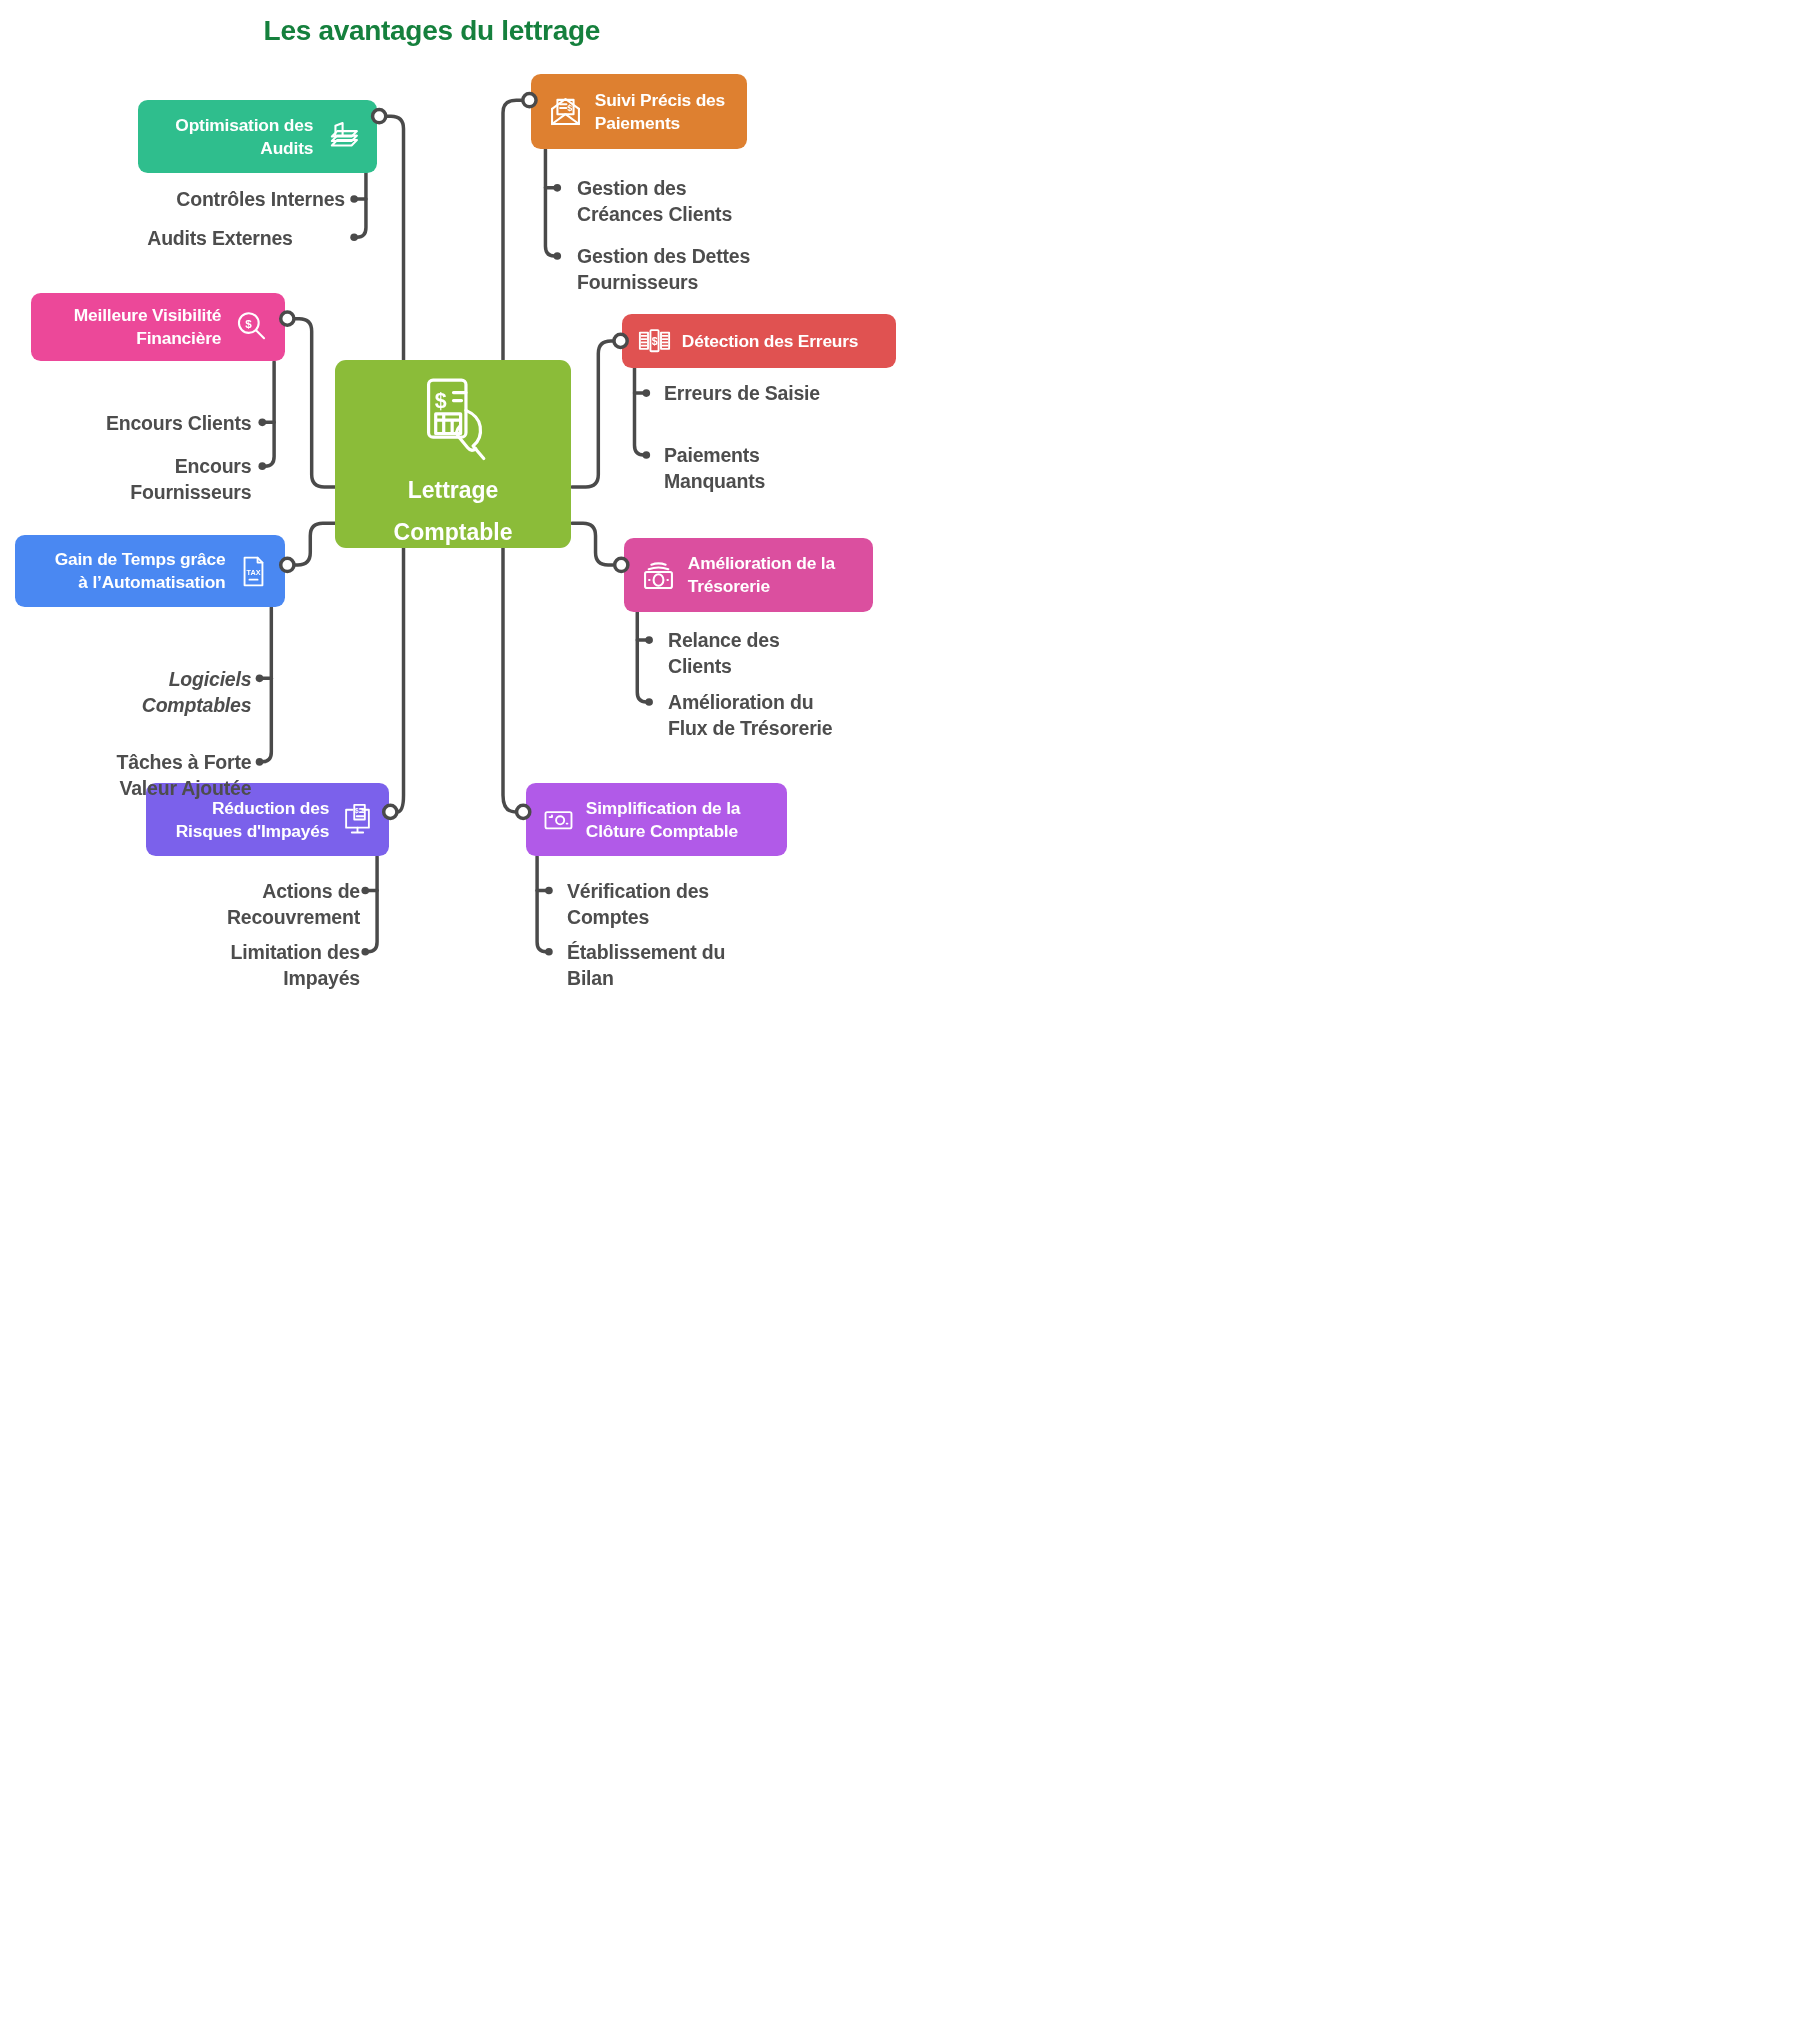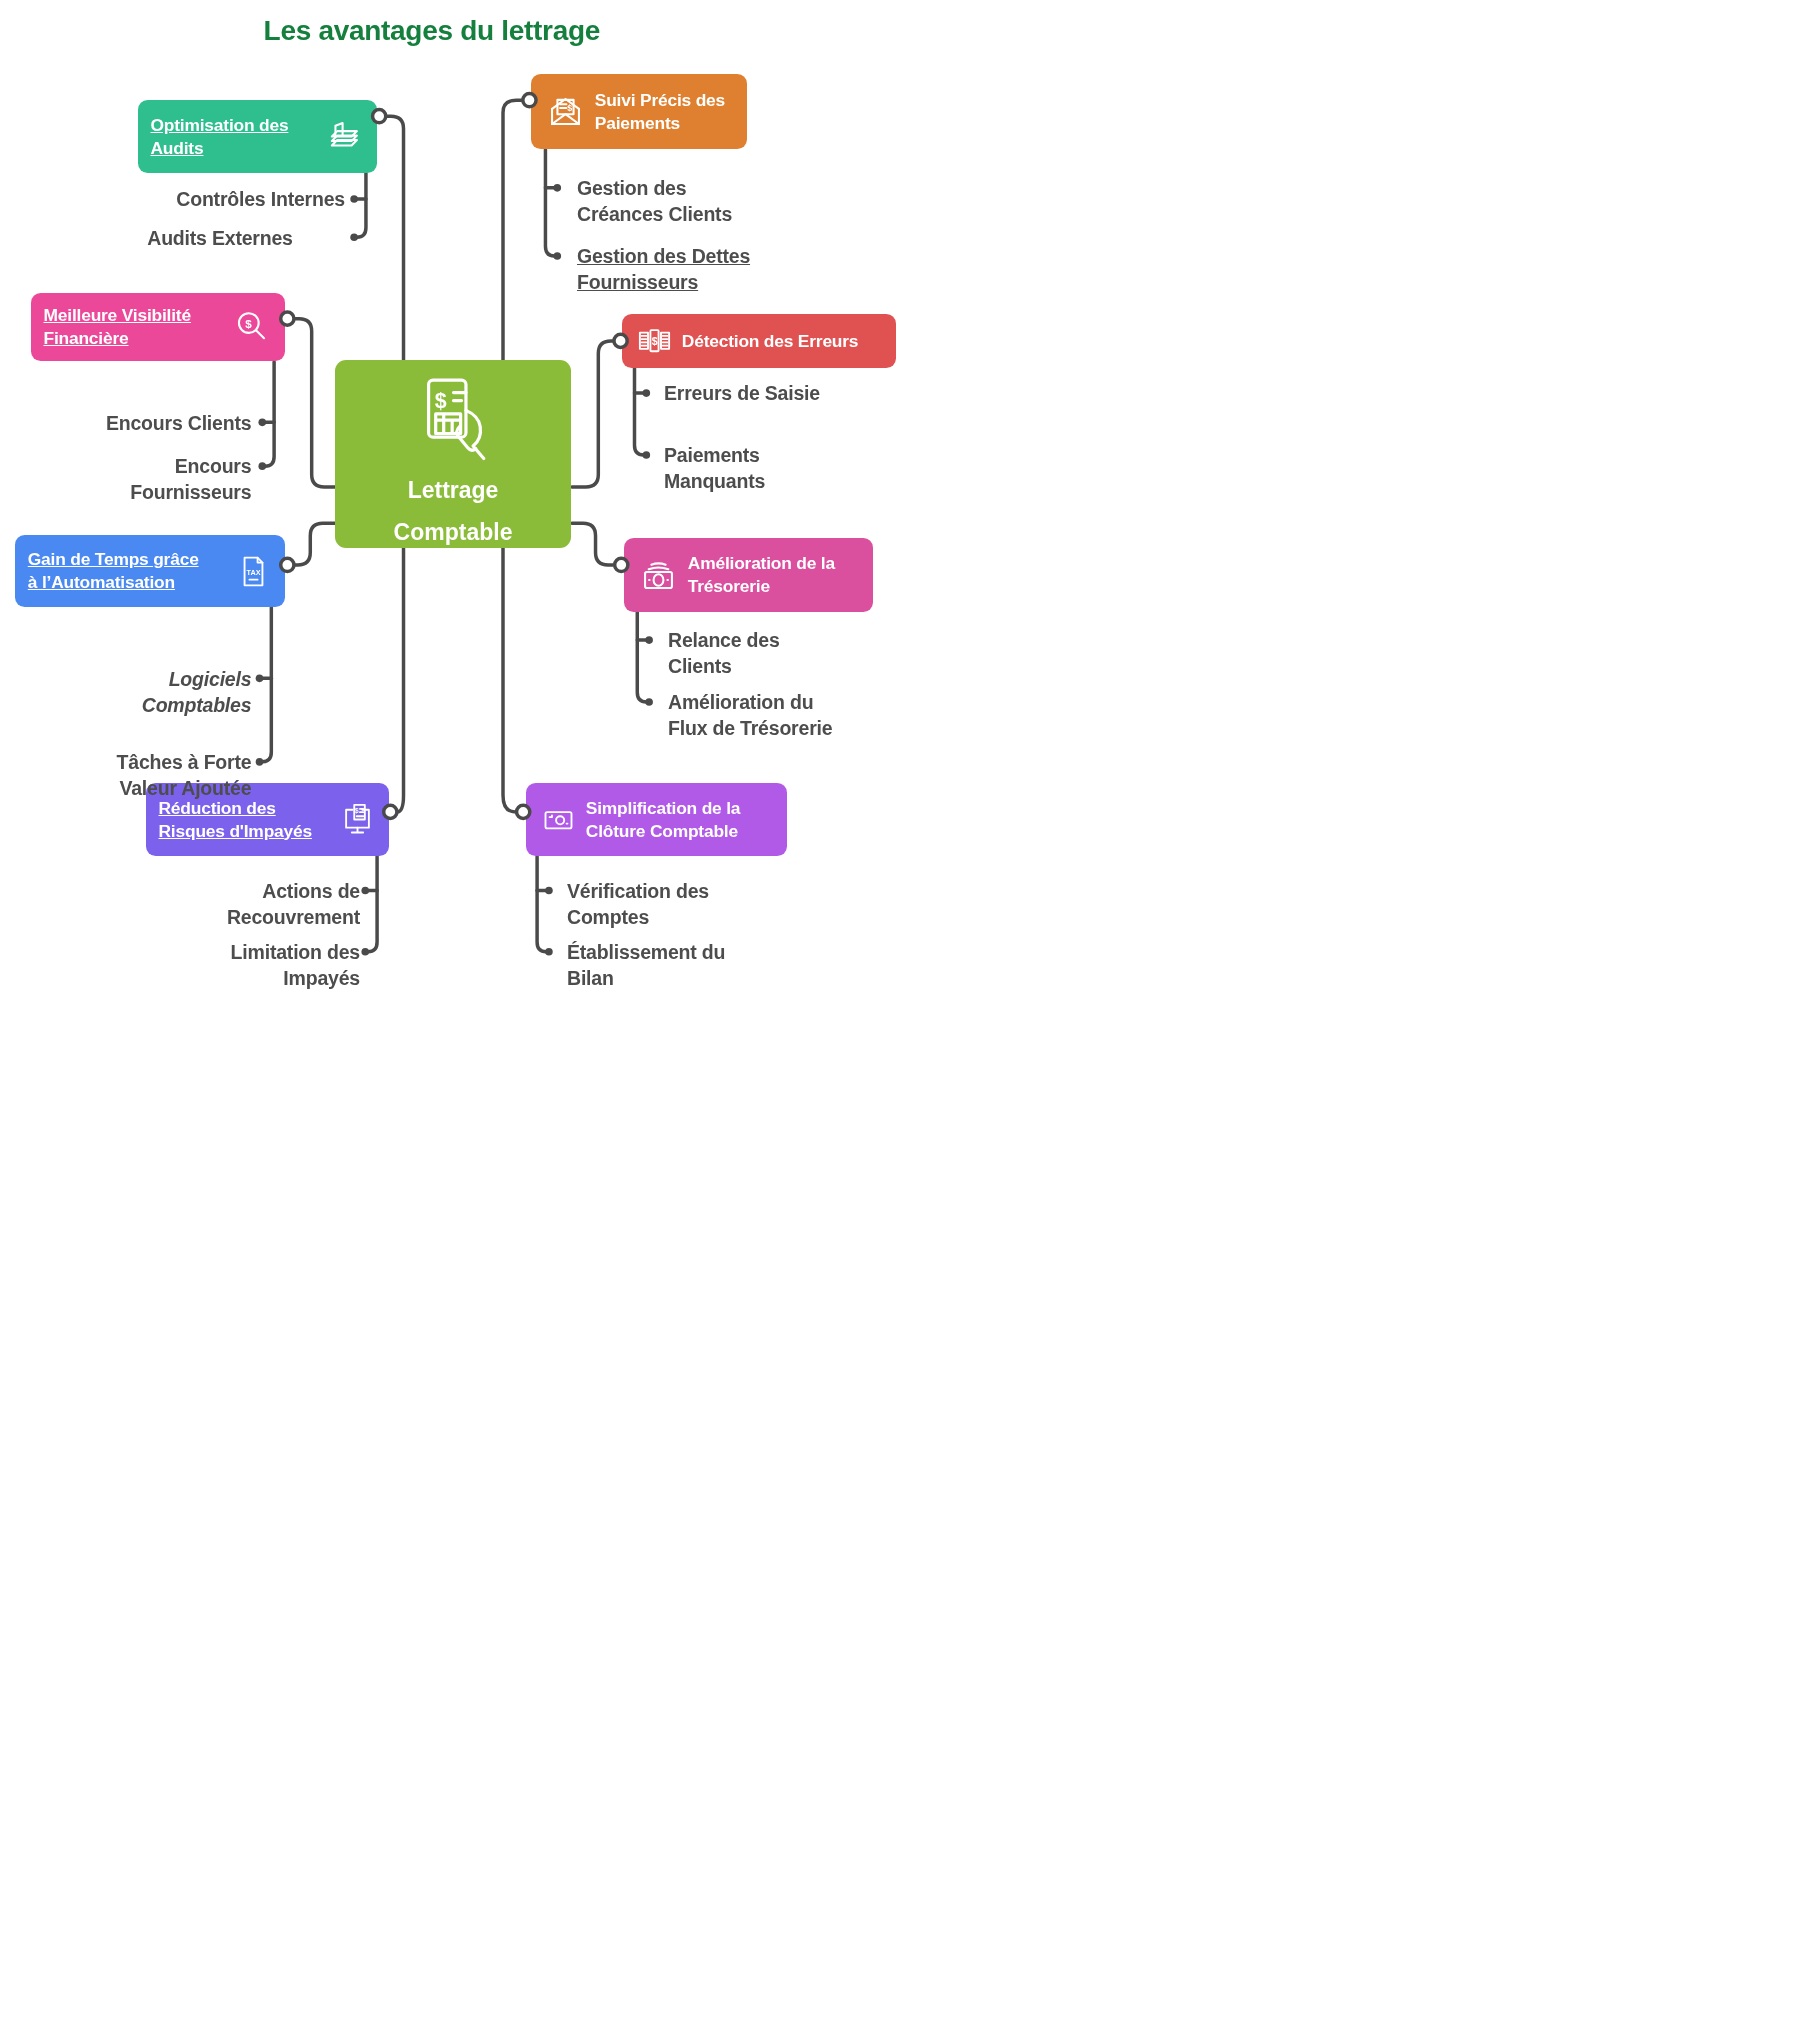--- a/index.html
+++ b/index.html
@@ -9,21 +9,21 @@
     font-size:28px;font-weight:bold;color:#15803d;letter-spacing:-0.3px;padding-left:16px;}
   svg.wires{position:absolute;left:0;top:0;pointer-events:none;}
   .wires path{fill:none;stroke:#4a4a4a;stroke-width:5;stroke-linecap:round;}
   .wires .edge-circle{fill:#ffffff;stroke:#4a4a4a;stroke-width:5;}
   .wires .dot{fill:#4a4a4a;stroke:none;}
   .branch-box{position:absolute;border-radius:9.7px;display:flex;align-items:center;
     gap:8.3px;box-sizing:border-box;padding:0 12.5px;z-index:2;}
   .branch-box .box-text{flex:1;color:#ffffff;font-weight:bold;font-size:17.4px;
     line-height:1.32;letter-spacing:-0.2px;}
   .branch-box .box-text span{display:block;white-space:nowrap;}
-  .side-left .box-text{text-decoration:underline;}
+  .side-left .box-text{text-align:right;}
   .side-right .box-text{text-align:left;}
   .box-icon{flex:0 0 auto;width:43px;height:43px;}
   .central-box{position:absolute;left:335px;top:360px;width:236px;height:188px;
     border-radius:11px;display:flex;flex-direction:column;align-items:center;
     justify-content:flex-start;z-index:2;}
   .central-box .central-icon{width:89px;height:89px;margin-top:12.5px;}
   .central-box .central-text{color:#ffffff;font-weight:bold;font-size:23px;
     line-height:1.28;text-align:center;margin-top:1.4px;}
   .central-box .central-text span{display:block;margin-top:13px;}
   .child-label{position:absolute;font-weight:bold;color:#4d4d4d;font-size:19.5px;
@@ -223,21 +223,21 @@
     </div>
   <div class="child-label child-left" style="left:110px;top:939px;width:250px;">
     <span>Limitation des</span>
       <span>Impayés</span>
     </div>
 
   <div class="child-label child-right" style="left:577px;top:175px;width:292px;">
     <span>Gestion des</span>
       <span>Créances Clients</span>
     </div>
-  <div class="child-label child-right" style="left:577px;top:243px;width:292px;text-decoration:underline;">
+  <div class="child-label child-right" style="left:577px;top:243px;width:292px;">
     <span>Gestion des Dettes</span>
       <span>Fournisseurs</span>
     </div>
 
   <div class="child-label child-right" style="left:664px;top:380px;width:243px;">
       <span>Erreurs de Saisie</span>
     </div>
   <div class="child-label child-right" style="left:664px;top:442px;width:243px;">
     <span>Paiements</span>
       <span>Manquants</span>

